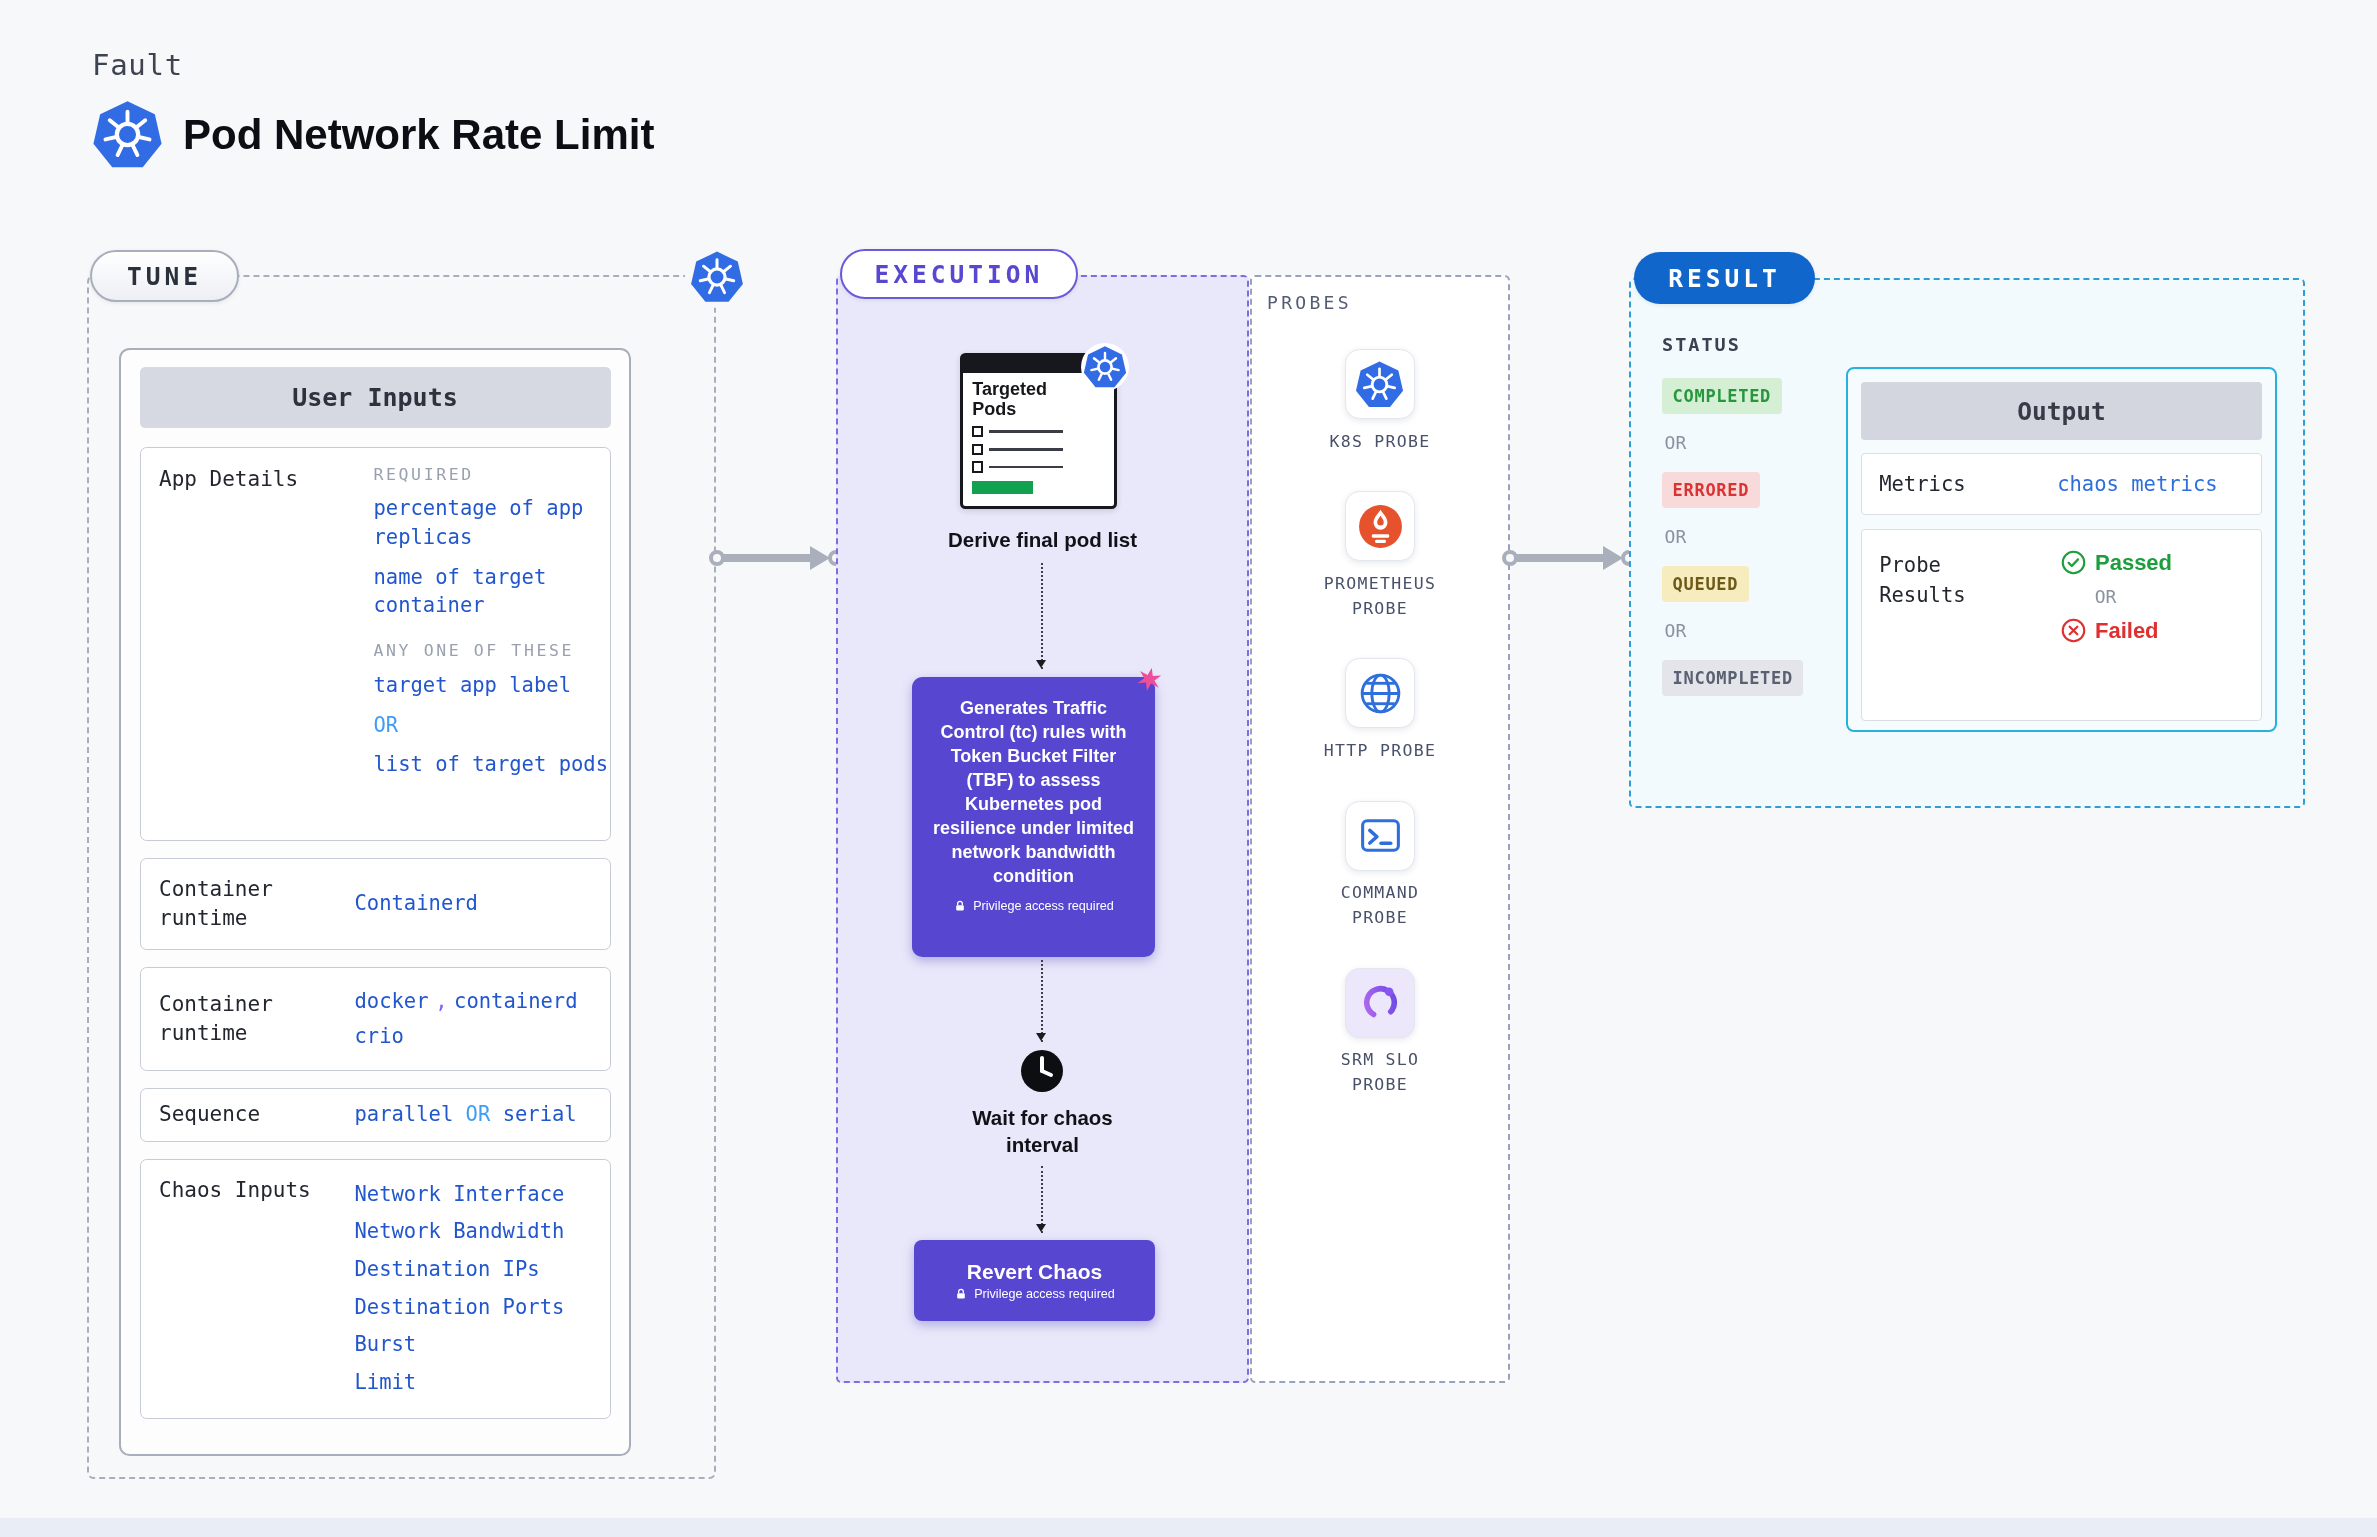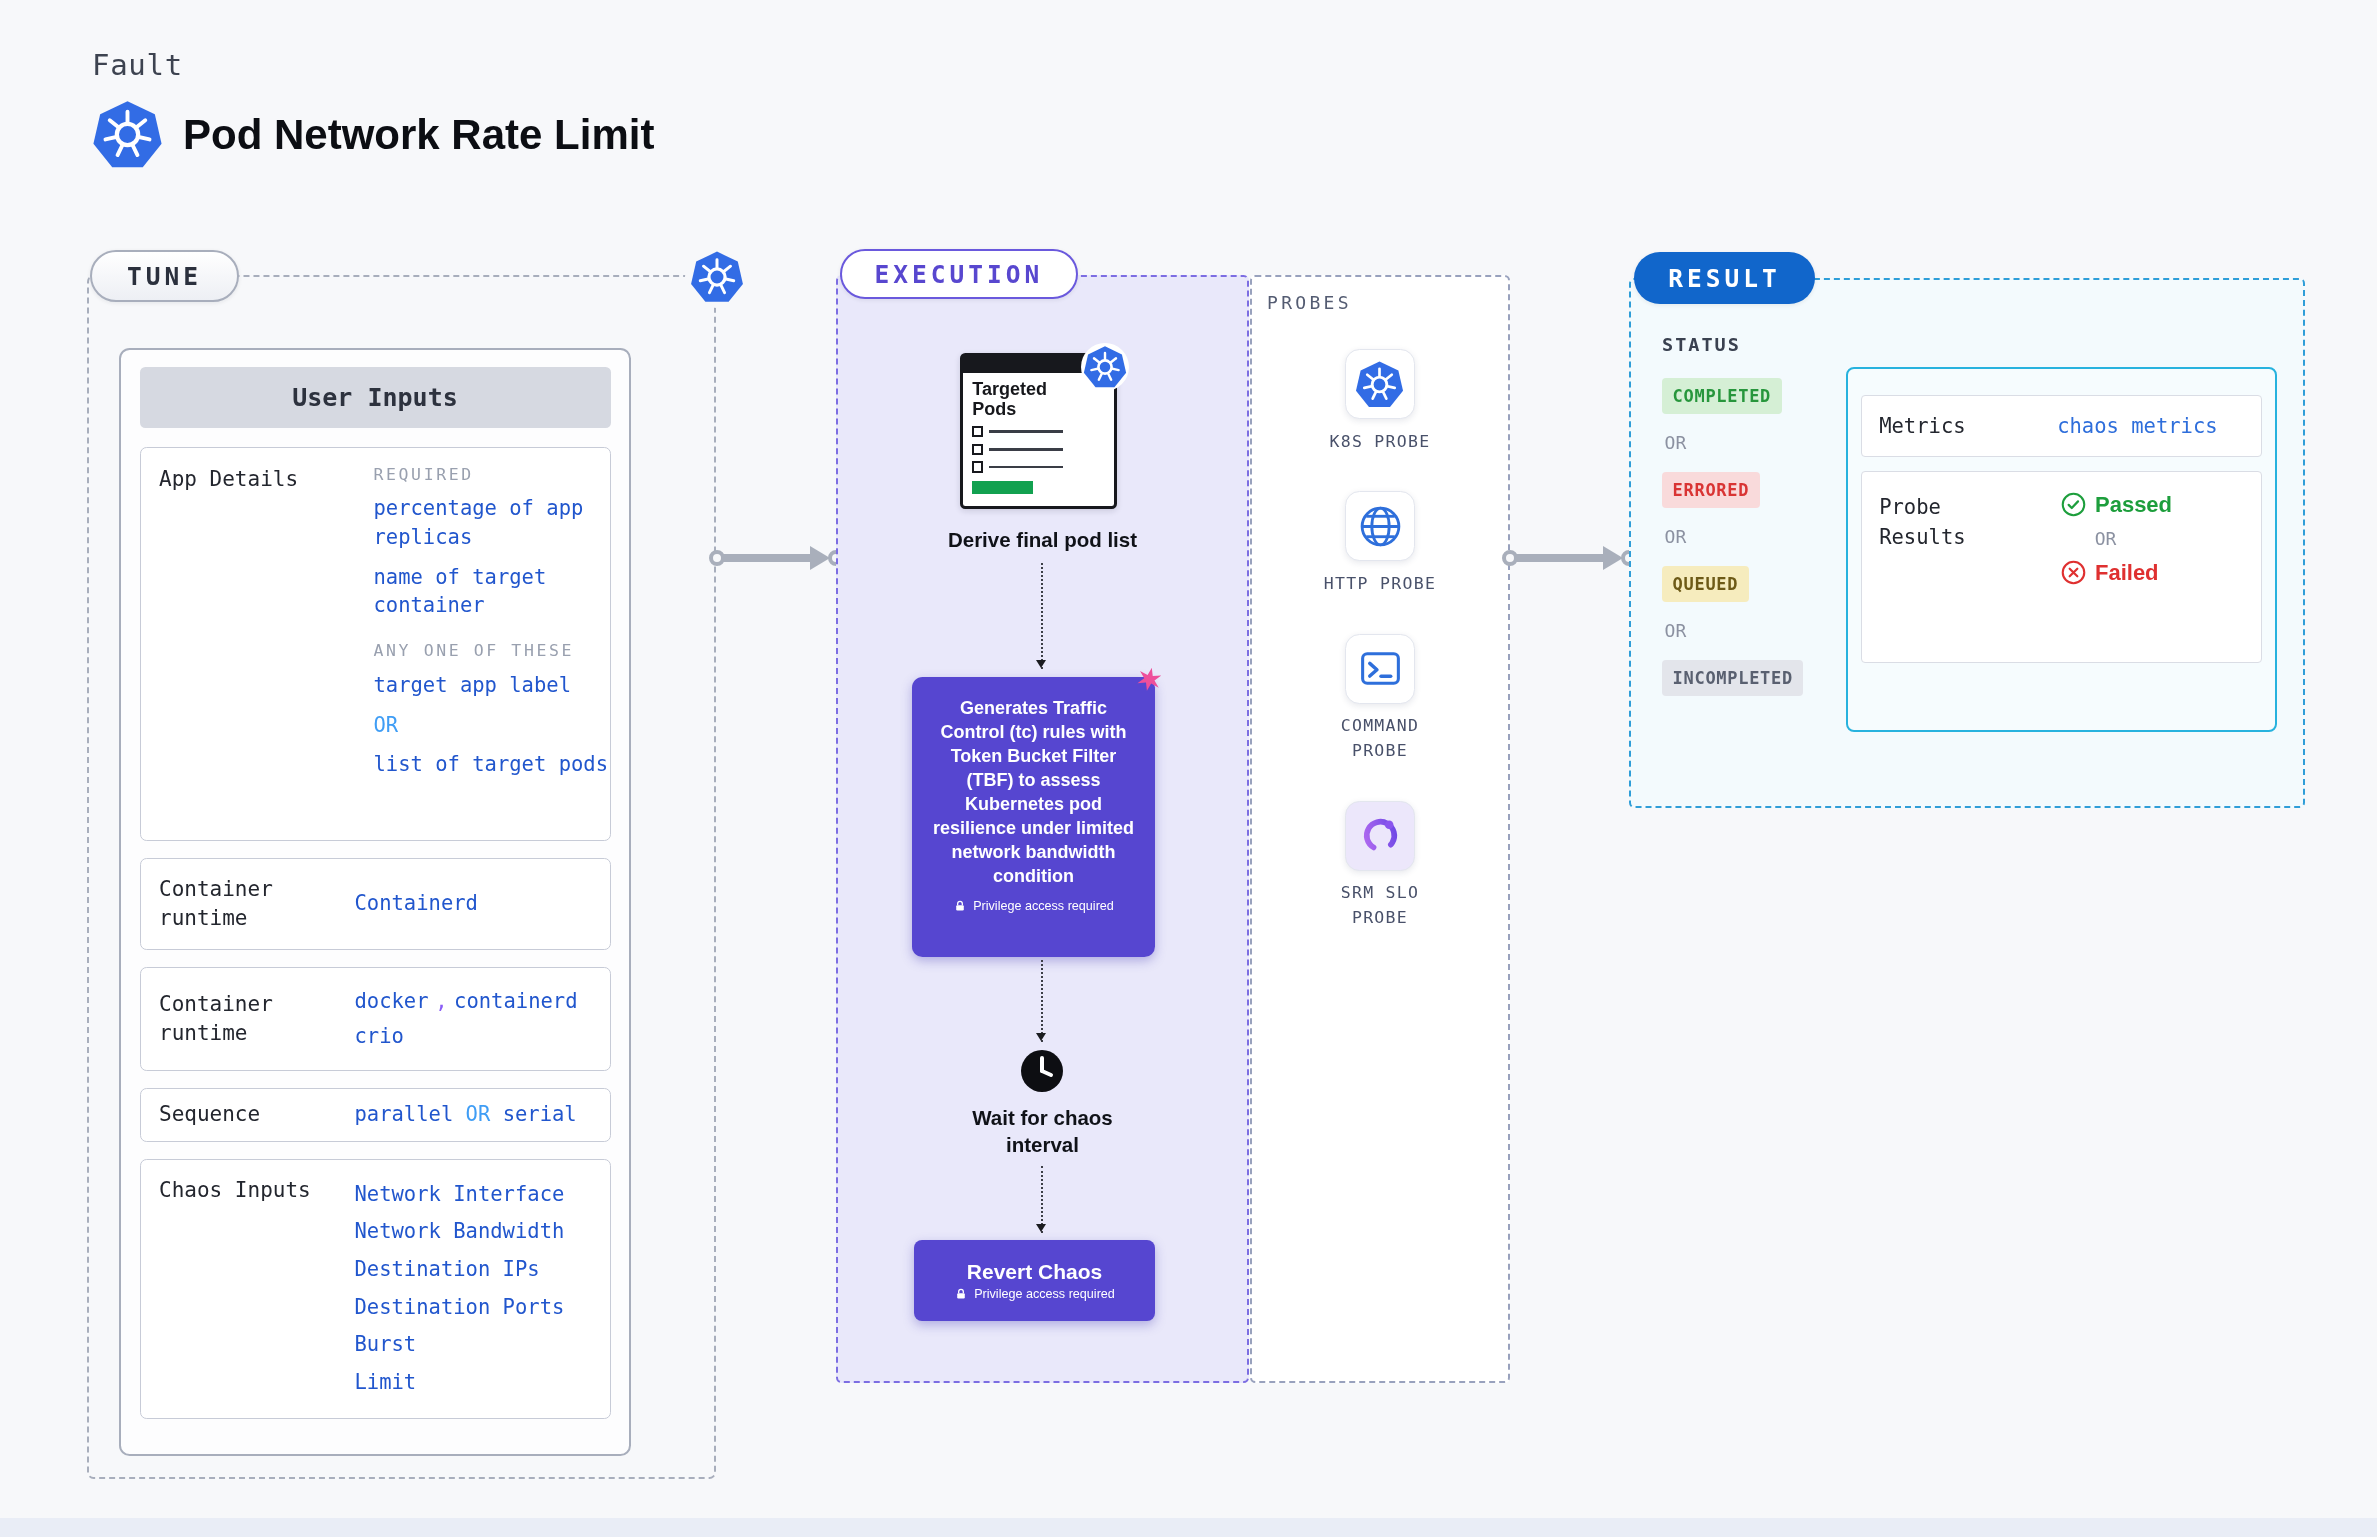--- a/index.html
+++ b/index.html
@@ -340,20 +340,28 @@
       <div class="probe-card">
         <svg viewBox="0 0 74 74" width="49" height="49">
             <use href="#sym-k8s"></use>
           </svg>
       </div>
       <div class="probe-name">K8S PROBE</div>
     </div>
     <div class="probe-item">
       <div class="probe-card">
         <svg viewBox="0 0 74 74" width="49" height="49">
+            <use href="#sym-prom"></use>
+          </svg>
+      </div>
+      <div class="probe-name">PROMETHEUS PROBE</div>
+    </div>
+    <div class="probe-item">
+      <div class="probe-card">
+        <svg viewBox="0 0 74 74" width="49" height="49">
             <use href="#sym-http"></use>
           </svg>
       </div>
       <div class="probe-name">HTTP PROBE</div>
     </div>
     <div class="probe-item">
       <div class="probe-card">
         <svg viewBox="0 0 74 74" width="49" height="49">
             <use href="#sym-cmd"></use>
           </svg>
@@ -385,20 +393,21 @@
     <div class="badge completed">COMPLETED</div>
     <div class="or-sep">OR</div>
     <div class="badge errored">ERRORED</div>
     <div class="or-sep">OR</div>
     <div class="badge queued">QUEUED</div>
     <div class="or-sep">OR</div>
     <div class="badge incompleted">INCOMPLETED</div>
   </div>
 
   <div class="abs output-box">
+    <div class="output-title">Output</div>
     <div class="out-row metrics-row">
       <div class="out-label">Metrics</div>
       <div class="out-val">chaos metrics</div>
     </div>
     <div class="out-row results-row">
       <div class="out-label">Probe Results</div>
       <div class="results-col">
         <div class="result-line passed">
           <svg viewBox="0 0 38 38" width="25" height="25">
               <use href="#sym-check"></use>

